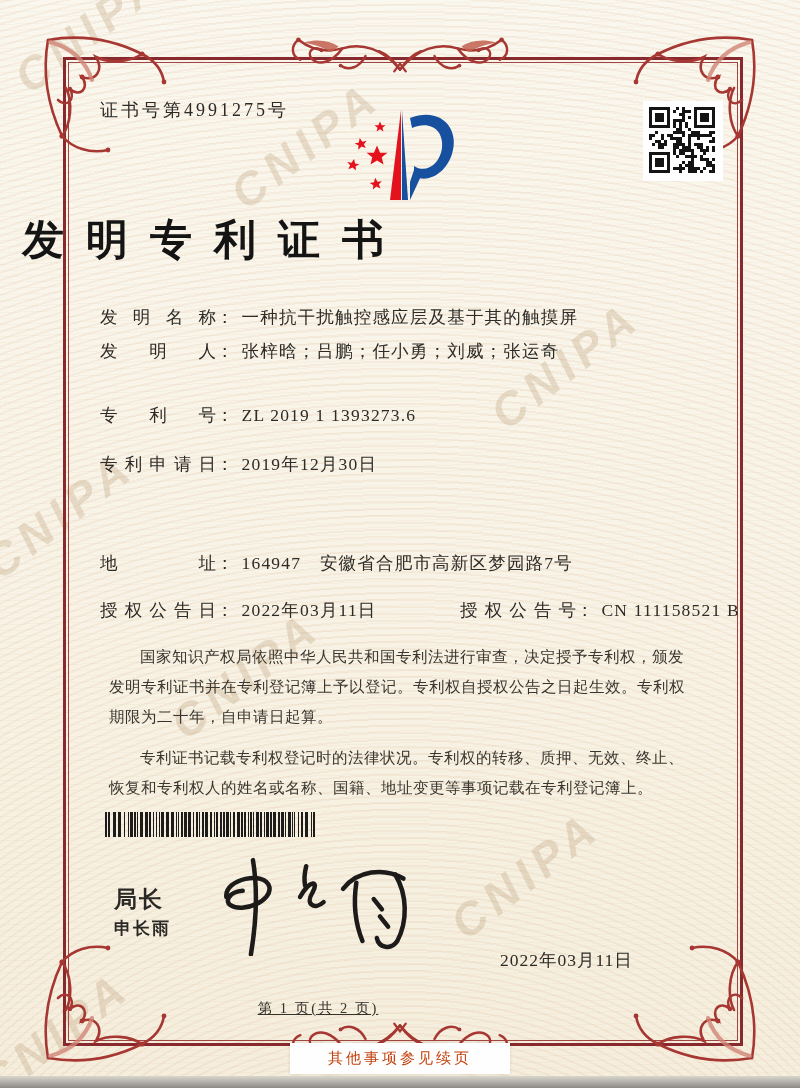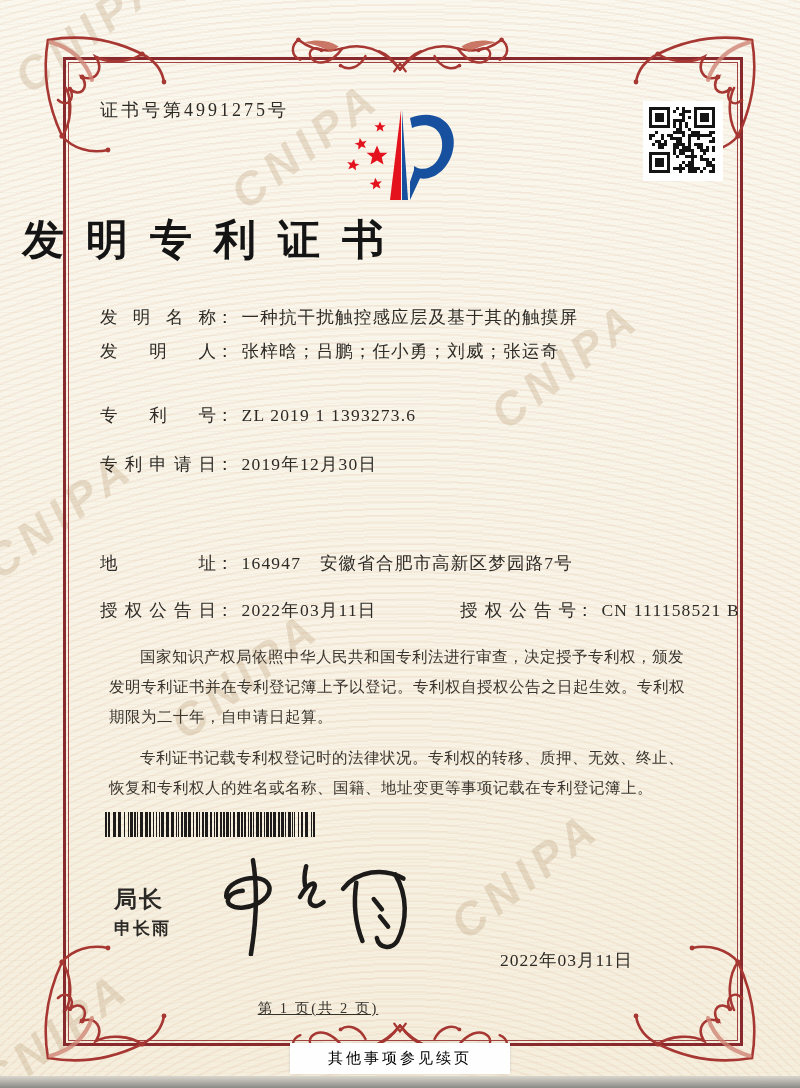--- a/index.html
+++ b/index.html
@@ -58,21 +58,21 @@
             letter-spacing:2px;z-index:6;}
   .sig-name{position:absolute;left:114px;top:917px;font-size:17px;font-weight:600;
             color:#2b2926;font-family:"Liberation Sans","DejaVu Sans",sans-serif;
             letter-spacing:2px;z-index:6;}
   .sig-hand{position:absolute;left:212px;top:854px;width:215px;height:104px;z-index:6;}
   .sig-date{position:absolute;left:500px;top:948px;font-size:17.5px;color:#2d2a26;
             letter-spacing:1px;z-index:6;}
   .page-info{position:absolute;left:0;top:999px;width:636px;text-align:center;
              font-size:14.5px;color:#35312b;letter-spacing:2px;z-index:6;text-decoration:underline;}
   .note-box{position:absolute;left:50%;top:1043px;transform:translateX(-50%);
-            background:#fefefe;padding:6px 38px;font-size:15px;color:#000000;
+            background:#fefefe;padding:6px 38px;font-size:15px;color:#c2410c;
             letter-spacing:3px;box-shadow:0 0 3px rgba(0,0,0,.12);z-index:8;white-space:nowrap;}
   .scan-edge{position:absolute;left:0;top:1076px;width:800px;height:12px;
              background:linear-gradient(180deg,#d9d6cd,#8b8a85);z-index:9;}
   .defs-hidden{position:absolute;width:0;height:0;overflow:hidden;}
 </style>
 </head>
 <body>
 
 <div class="page">
 

